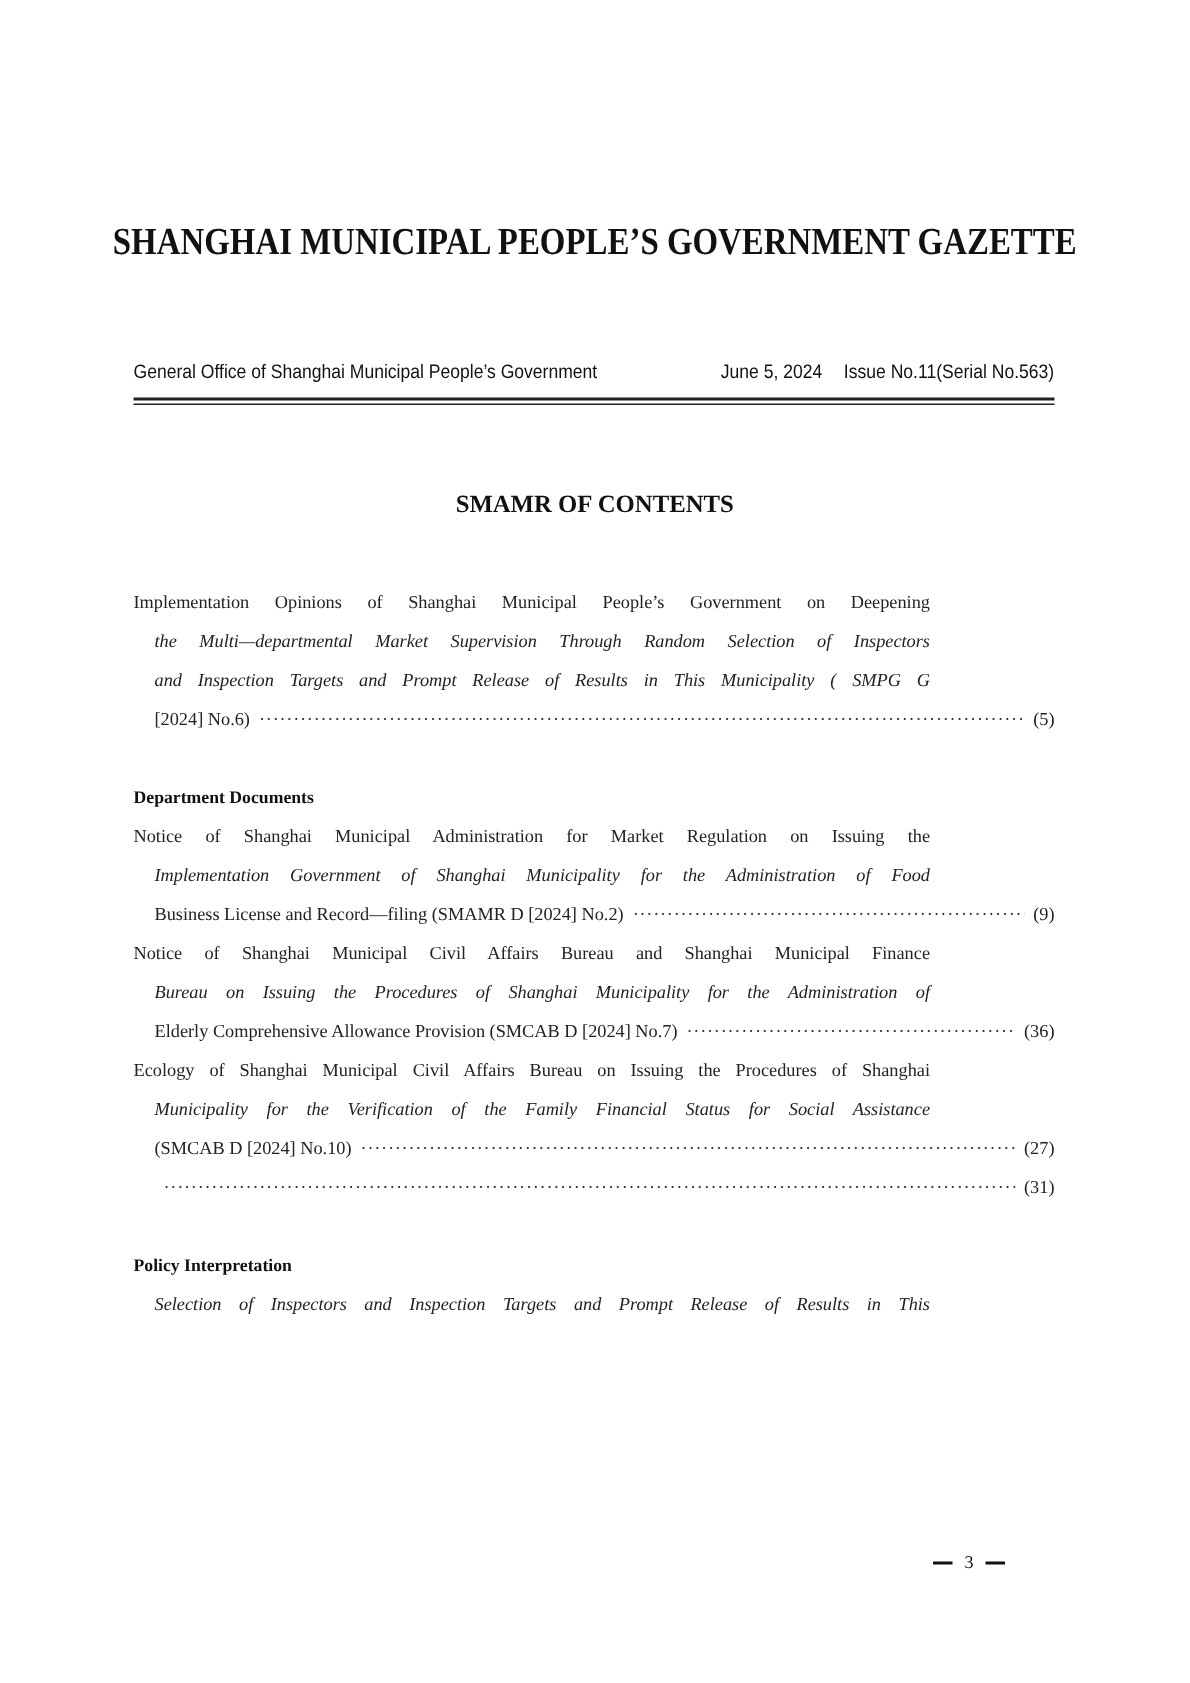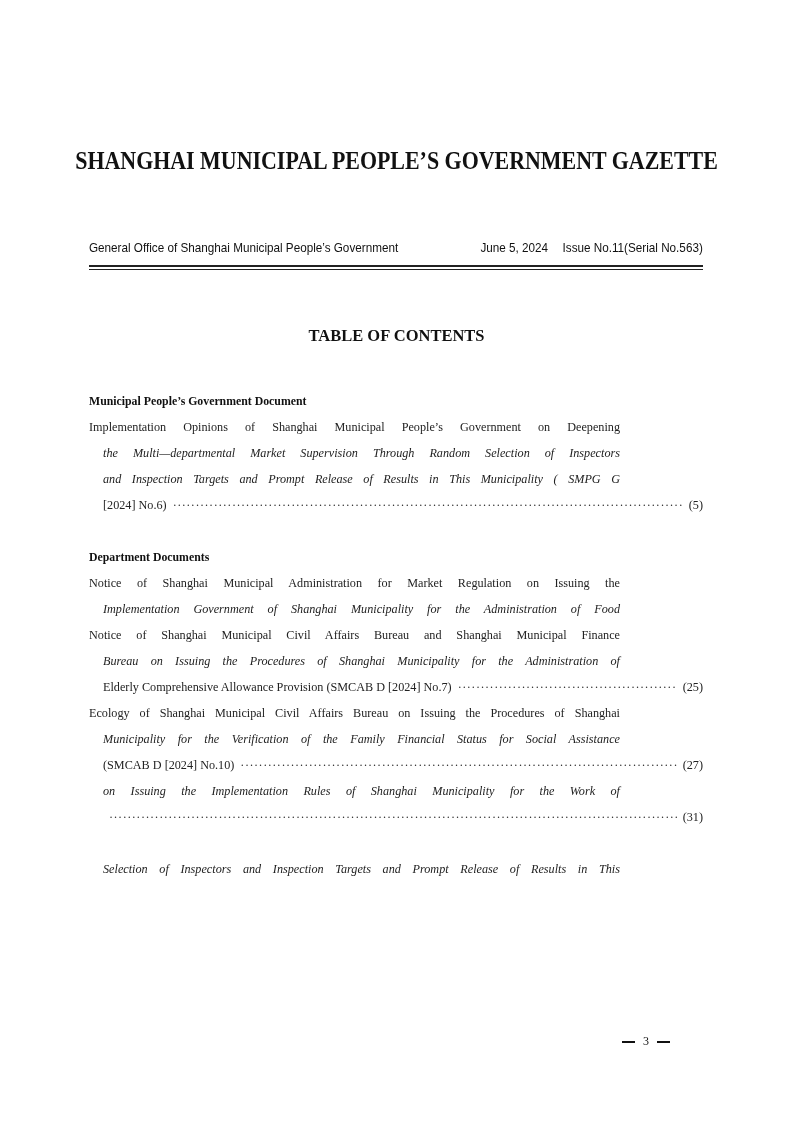--- a/index.html
+++ b/index.html
@@ -51,80 +51,84 @@
     <span>June 5, 2024</span>
     <span>Issue No.11(Serial No.563)</span>
   </span>
 </div>
 
 <div class="double-rule">
   <div class="r1"></div>
     <div class="r2"></div>
 </div>
 
-<div class="toc-title">TABLE OF CONTENTS</div>
+<div class="toc-title">SMAMR OF CONTENTS</div>
 
 <div class="toc">
 
   <div class="section">
-    <div class="section-heading">Municipal People’s Government Document</div>
     <div class="entry">
       <div class="line justify">Implementation Opinions of Shanghai Municipal People’s Government on Deepening</div>
       <div class="line justify indent" style="width:517px">the Multi—departmental Market Supervision Through Random Selection of Inspectors</div>
       <div class="line justify indent" style="width:517px">and Inspection Targets and Prompt Release of Results in This Municipality ( SMPG G</div>
       <div class="last-line">
         <span>[2024] No.6)</span>
         <span class="dots"></span>
         <span class="page">(5)</span>
       </div>
     </div>
   </div>
 
   <div class="gap"></div>
 
   <div class="section">
     <div class="section-heading">Department Documents</div>
 
     <div class="entry">
       <div class="line justify">Notice of Shanghai Municipal Administration for Market Regulation on Issuing the</div>
       <div class="line justify indent" style="width:517px">Implementation Government of Shanghai Municipality for the Administration of Food</div>
+      <div class="last-line">
+        <span>Business License and Record—filing (SMAMR D [2024] No.2)</span>
+        <span class="dots"></span>
+        <span class="page">(9)</span>
+      </div>
     </div>
 
     <div class="entry">
       <div class="line justify">Notice of Shanghai Municipal Civil Affairs Bureau and Shanghai Municipal Finance</div>
       <div class="line justify indent" style="width:517px">Bureau on Issuing the Procedures of Shanghai Municipality for the Administration of</div>
       <div class="last-line">
         <span>Elderly Comprehensive Allowance Provision (SMCAB D [2024] No.7)</span>
         <span class="dots"></span>
-        <span class="page">(25)</span>
+        <span class="page">(36)</span>
       </div>
     </div>
 
     <div class="entry">
       <div class="line justify">Ecology of Shanghai Municipal Civil Affairs Bureau on Issuing the Procedures of Shanghai</div>
       <div class="line justify indent" style="width:517px">Municipality for the Verification of the Family Financial Status for Social Assistance</div>
       <div class="last-line">
         <span>(SMCAB D [2024] No.10)</span>
         <span class="dots"></span>
         <span class="page">(27)</span>
       </div>
     </div>
 
     <div class="entry">
-      <div class="line justify indent" style="width:517px">on Issuing the Implementation Rules of Shanghai Municipality for the Work of</div>
       <div class="last-line">
         <span class="dots"></span>
         <span class="page">(31)</span>
       </div>
     </div>
   </div>
 
   <div class="gap"></div>
 
   <div class="section">
+    <div class="section-heading">Policy Interpretation</div>
     <div class="entry">
       <div class="line justify indent" style="width:517px">Selection of Inspectors and Inspection Targets and Prompt Release of Results in This</div>
     </div>
   </div>
 </div>
 
 <div class="page-number">
   <span class="dash"></span>
   <span>3</span>
   <span class="dash"></span>

